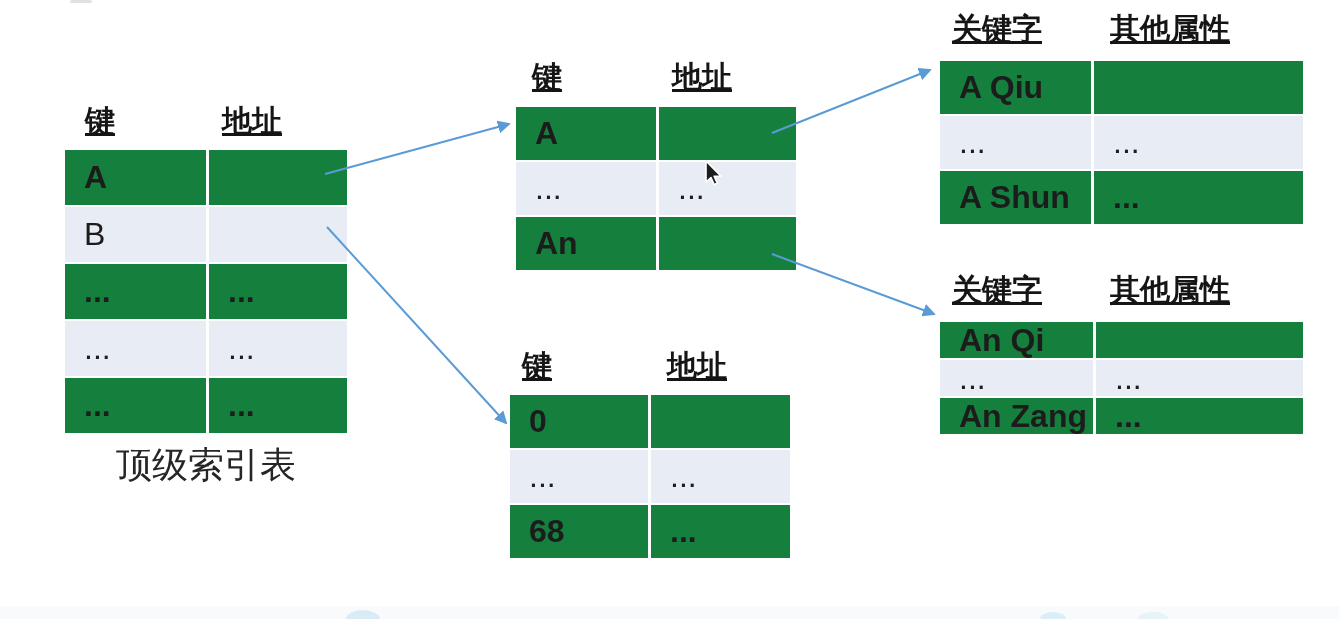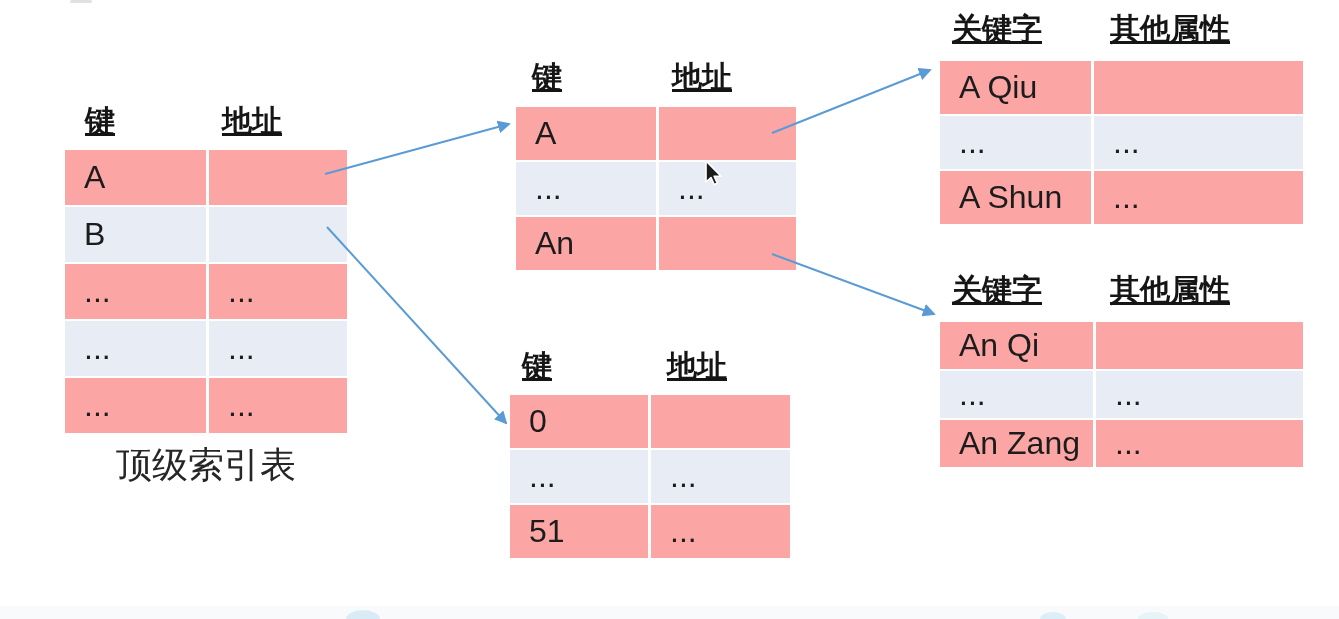--- a/index.html
+++ b/index.html
@@ -7,27 +7,27 @@
     position:relative;width:1339px;height:619px;background:#ffffff;overflow:hidden;
     font-family:"Liberation Sans","DejaVu Sans",sans-serif;color:#1a1a1a;
   }
   
   .hdr{position:absolute;height:40px;font-weight:700;font-size:30px;color:#151515;white-space:nowrap;}
   .hdr span{position:absolute;top:0;text-decoration:underline;}
   
   .tbl{position:absolute;display:grid;row-gap:2px;}
   .row{display:grid;column-gap:3px;}
   .cell{display:flex;align-items:center;padding-left:19px;font-size:32px;color:#1c1c1c;overflow:hidden;white-space:nowrap;}
-  .dark .cell{background:#fca5a5;}
+  .dark .cell{background:#15803d;font-weight:bold;}
   .light .cell{background:#e8ecf5;}
   .tA .row{grid-template-columns:141px 138px;height:55px;}
   .tB .row{grid-template-columns:140px 137px;height:53px;}
   .tC .row{grid-template-columns:138px 139px;height:53px;}
   .tD .row{grid-template-columns:151px 209px;height:53px;}
-  .tE .row{grid-template-columns:153px 207px;height:47px;border-radius:9px;}
+  .tE .row{grid-template-columns:153px 207px;height:36px;border-radius:9px;}
   .cap{position:absolute;font-size:36px;color:#262626;text-align:center;white-space:nowrap;}
   .overlay{position:absolute;left:0;top:0;pointer-events:none;}
   
   .bottom-band{position:absolute;left:0;bottom:0;width:1339px;height:13px;background:#f8fafb;}
   .bump{position:absolute;border-radius:50%;}
   .b1{left:346px;top:610px;width:34px;height:18px;background:#d9ecf6;}
   .b2{left:1040px;top:612px;width:26px;height:14px;background:#dceef7;}
   .b3{left:1138px;top:612px;width:30px;height:14px;background:#e3f1f8;opacity:.85;}
   .smudge{position:absolute;left:70px;top:0;width:22px;height:3px;background:#c8c8c8;opacity:.55;border-radius:2px;}
 </style>
@@ -92,21 +92,21 @@
   <div class="tbl tC" style="left:510px;top:395px;">
     <div class="row dark">
       <div class="cell">0</div>
       <div class="cell"></div>
     </div>
     <div class="row light">
       <div class="cell">...</div>
       <div class="cell">...</div>
     </div>
     <div class="row dark">
-      <div class="cell">51</div>
+      <div class="cell">68</div>
       <div class="cell">...</div>
     </div>
   </div>
 
   <div class="hdr" style="left:940px;top:9px;">
     <span style="left:12px">关键字</span>
     <span style="left:170px">其他属性</span>
   </div>
   <div class="tbl tD" style="left:940px;top:61px;">
     <div class="row dark">

